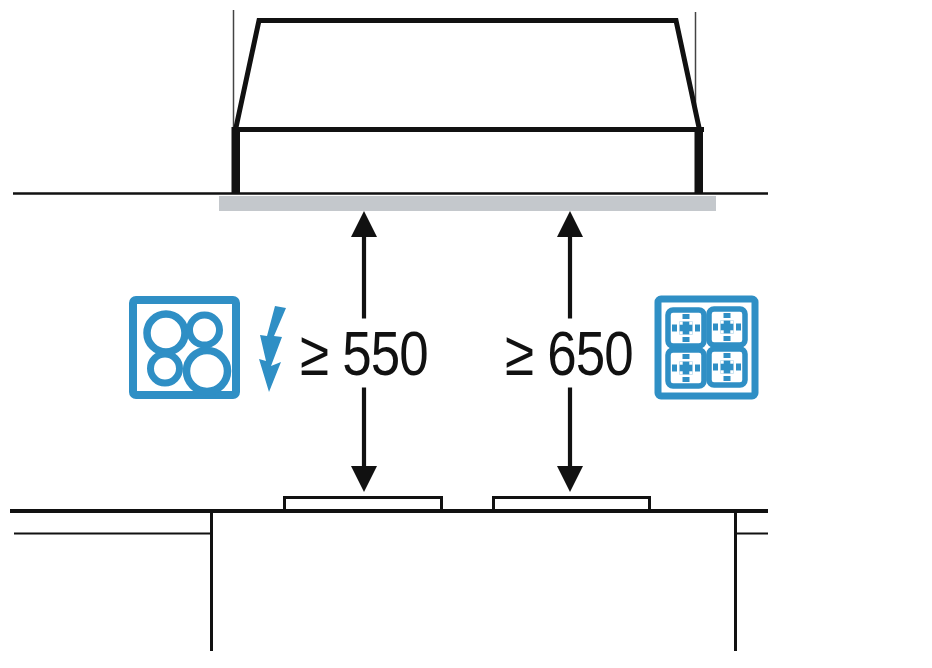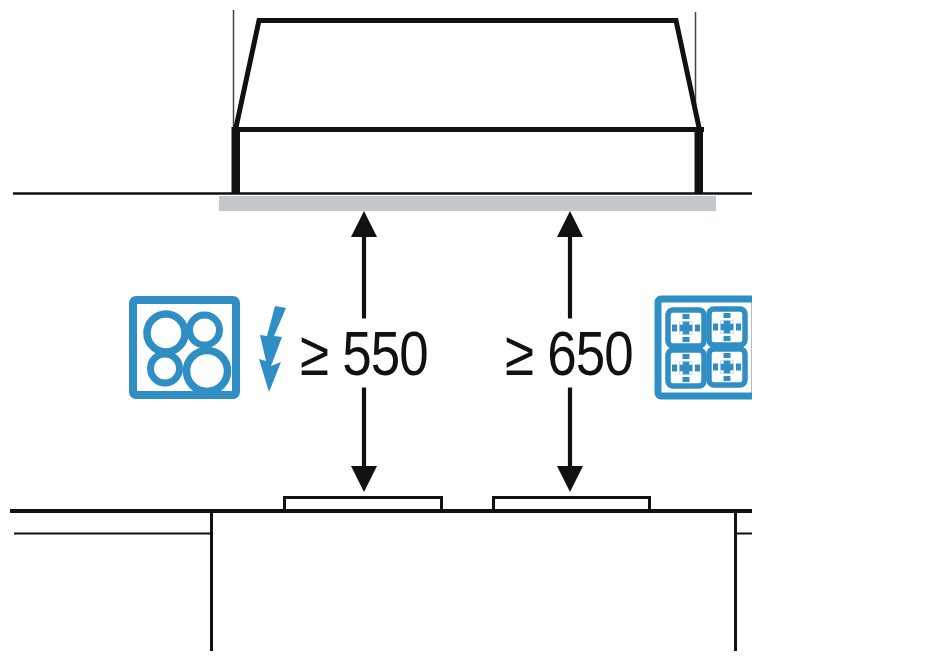--- a/index.html
+++ b/index.html
@@ -7,20 +7,21 @@
     padding: 0;
     background: #ffffff;
     font-family: "Liberation Sans", "DejaVu Sans", sans-serif;
   }
   .stage {
     position: relative;
     width: 752px;
     height: 668px;
     background: var(--background, #ffffff);
     overflow: hidden;
+    padding-left: 16px;
   }
   .stage svg { display: block; }
   #diagram-svg {
     position: absolute;
     left: 0; top: 0;
   }
   .dim-label {
     position: absolute;
     transform: translate(-50%, -50%) scaleX(0.84);
     font-size: 63px;

